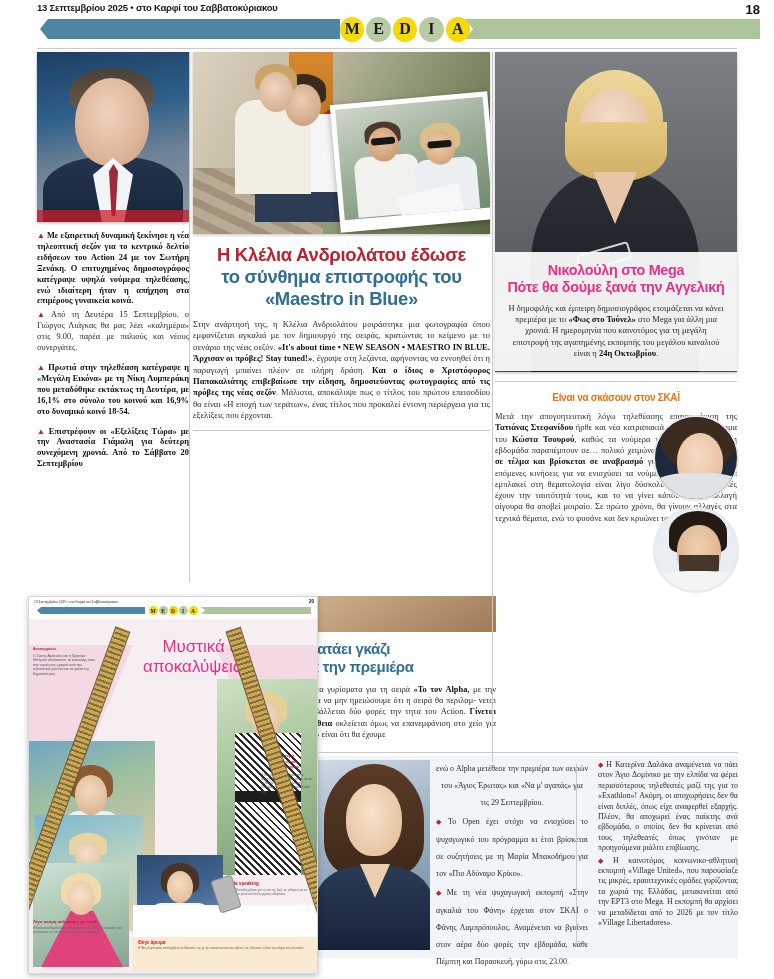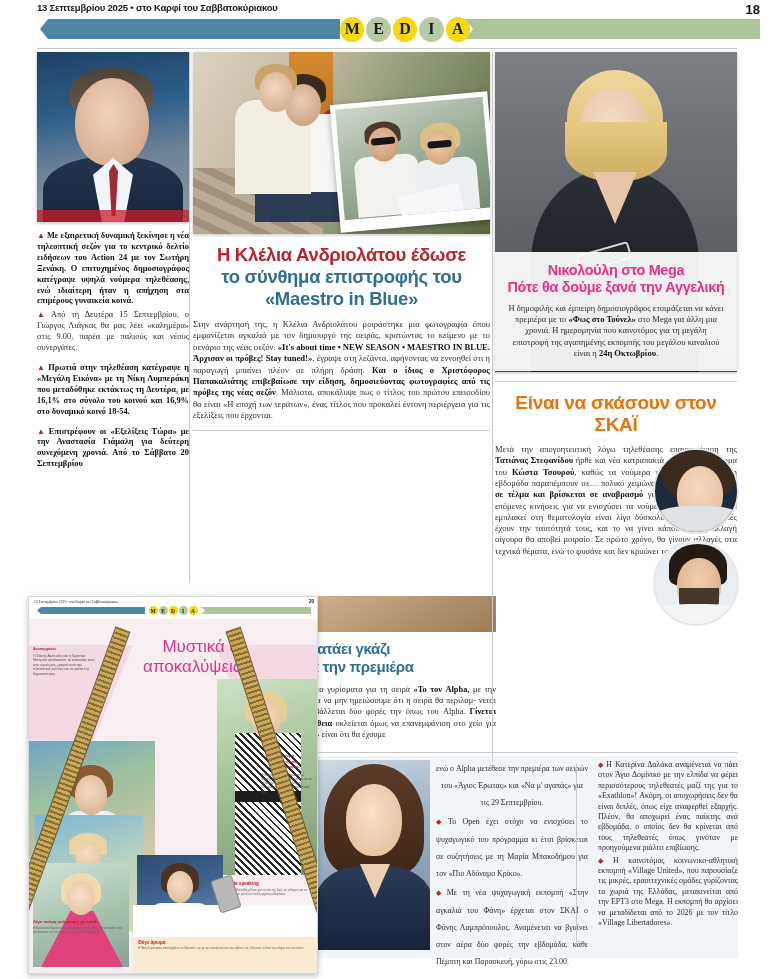--- a/index.html
+++ b/index.html
@@ -220,21 +220,21 @@
     margin-top:7px;
     font-family:"Liberation Serif", serif;
     font-size:8.5px; line-height:11.2px; color:#2b2b2b; text-align:center;
   }
   .pink-body b { color:#111; }
 
   .right-rule { margin-top:10px; width:242px; height:1px; background:#c9c9c9; }
 
   .skai-title {
     margin-top: 10px; text-align:center;
-    color:#e8720d; font-weight:bold; font-size:19px; letter-spacing:-0.3px;
+    color:#e8720d; font-weight:bold; font-size:10px; letter-spacing:-0.3px;
   }
   .skai-wrap { margin-top:8px; position:relative; width:242px; }
   .skai-body {
     font-family:"Liberation Serif", serif;
     font-size:8.5px; line-height:11.3px; color:#2b2b2b; text-align:justify;
     width: 242px;
   }
   .skai-body b { color:#111; }
   .avatar {
     position:absolute; width:86px; height:86px; border-radius:50%;
@@ -539,21 +539,21 @@
     <div class="bm-photo"></div>
     <div class="bm-head">
       <div>»: Πατάει γκάζι</div>
       <div>ι για την πρεμιέρα</div>
     </div>
     <div class="bm-body">
       <span>κινούν τα γυρίσματα για τη σειρά </span><b>«Το</b>
       <b>τον Alpha,</b><span> με την πρεμιέρα να μην</span>
       <span>ημειώσουμε ότι η σειρά θα περιλαμ-</span>
       <span>νεται να προβάλλεται δύο φορές την</span>
-      <span>όπως του Alpha. </span><b>Γίνεται προσπάθεια</b>
+      <span>τητα του Action. </span><b>Γίνεται προσπάθεια</b>
       <span>οκλείεται όμως να επανεμφάνιση στο</span>
       <span>χείο για το «Σόι» είναι ότι θα έχουμε</span>
     </div>
   </div>
 
   <div class="bot-bg"></div>
   <div class="bot-panel">
     <div class="bot-photo">
       <div class="bp-hair"></div>
       <div class="bp-face"></div>

